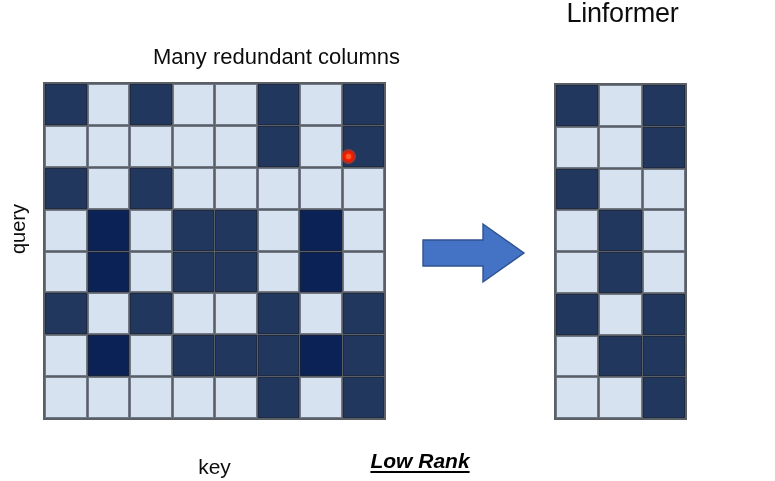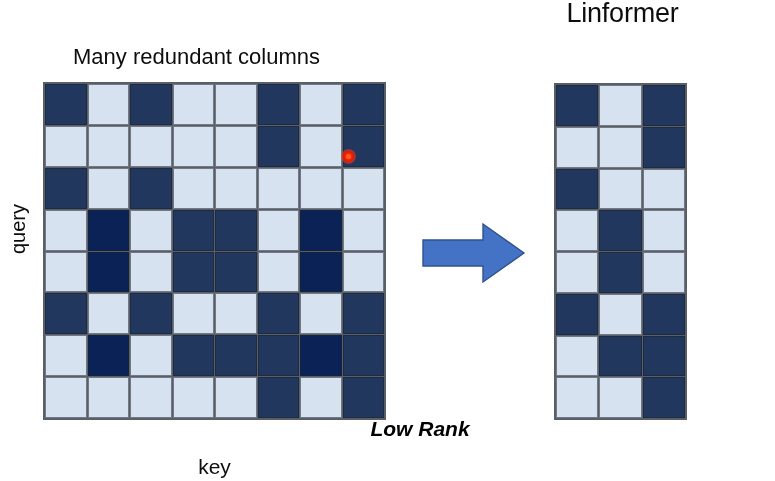--- a/index.html
+++ b/index.html
@@ -37,24 +37,24 @@
     line-height: 20px;
     font-weight: 400;
     color: #0d0d0d;
     white-space: nowrap;
     margin-top: 1px;
   }
 
   
   #left-caption {
     position: absolute;
-    left: 25px;
+    left: 57px;
     top: 43px;
     width: 343px;
-    text-align: center;
+    text-align: right;
     font-size: 22px;
     line-height: 28px;
     color: #0d0d0d;
     white-space: nowrap;
   }
 
   
   #query-label {
     position: absolute;
     left: -12px;
@@ -79,27 +79,28 @@
     font-size: 21px;
     line-height: 26px;
     color: #0d0d0d;
     margin-top: 20px;
   }
 
   
   #low-rank-label {
     position: absolute;
     left: 305px;
-    top: 416px;
+    top: 448px;
     width: 230px;
     text-align: center;
     font-size: 21px;
     line-height: 26px;
     font-weight: bold;
     font-style: italic;
+    text-decoration: underline;
     text-underline-offset: 3px;
     color: #000000;
     white-space: nowrap;
   }
 
   
   .matrix {
     position: absolute;
     display: grid;
     box-sizing: border-box;

